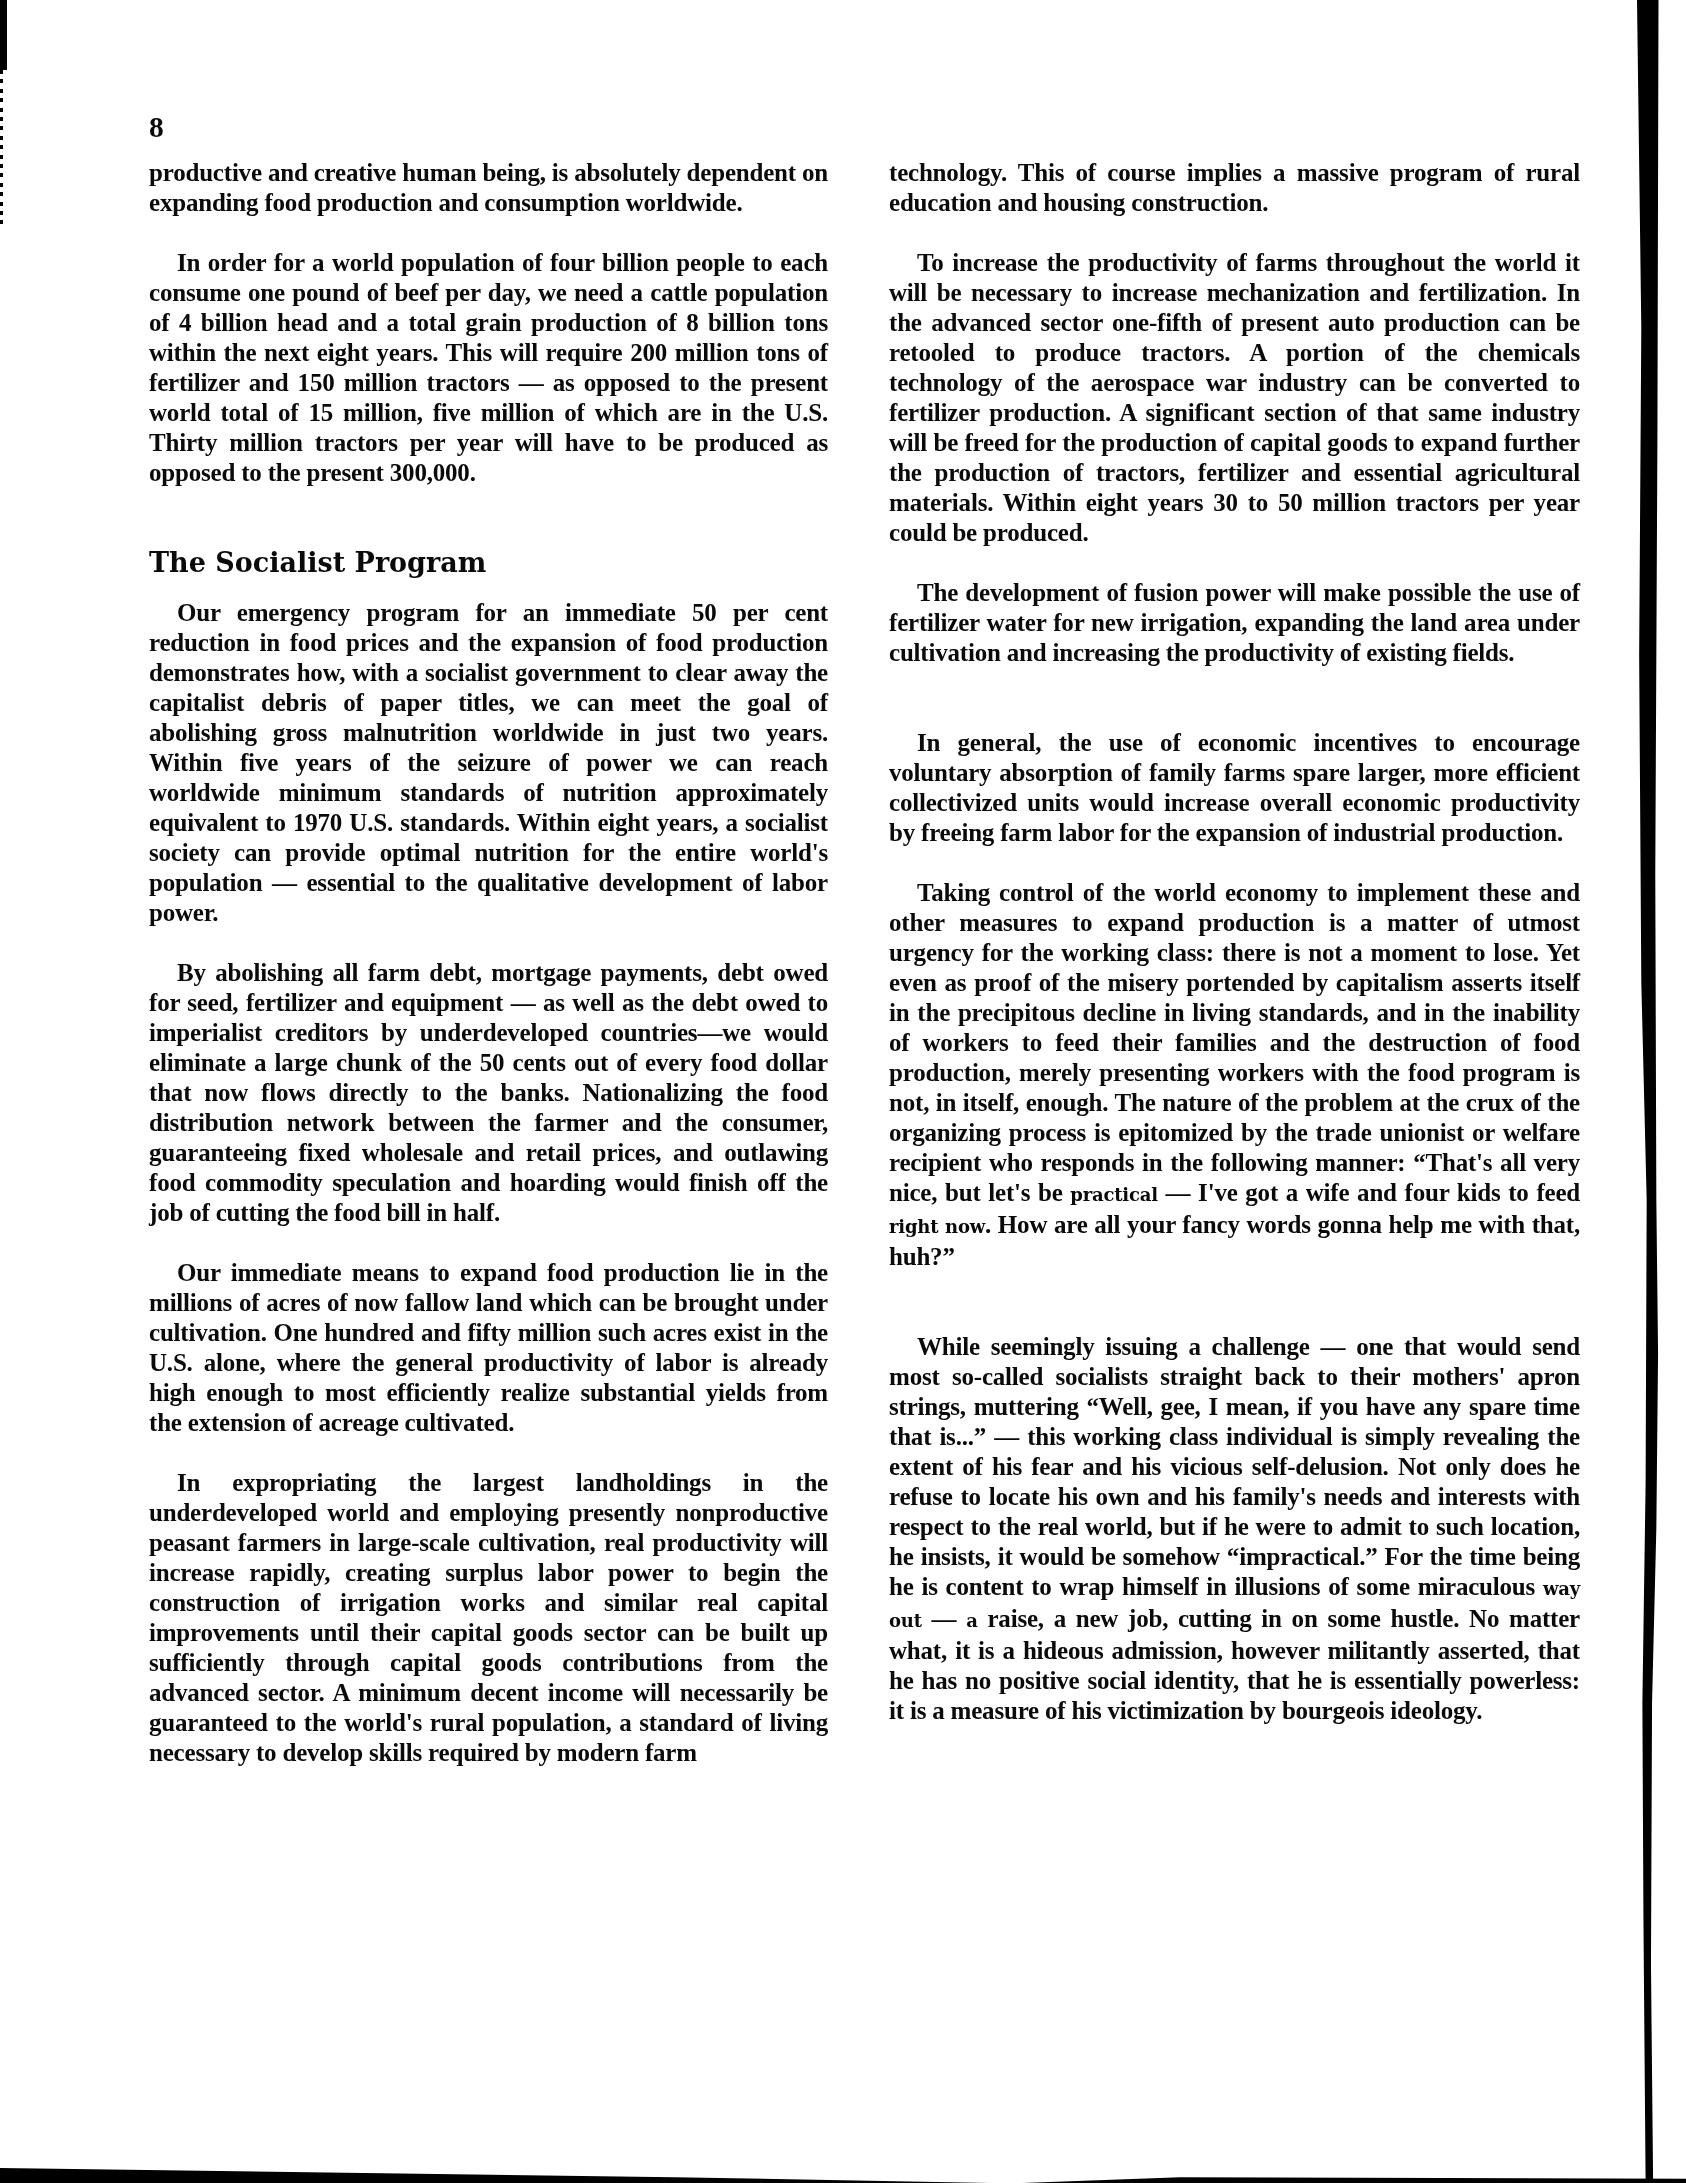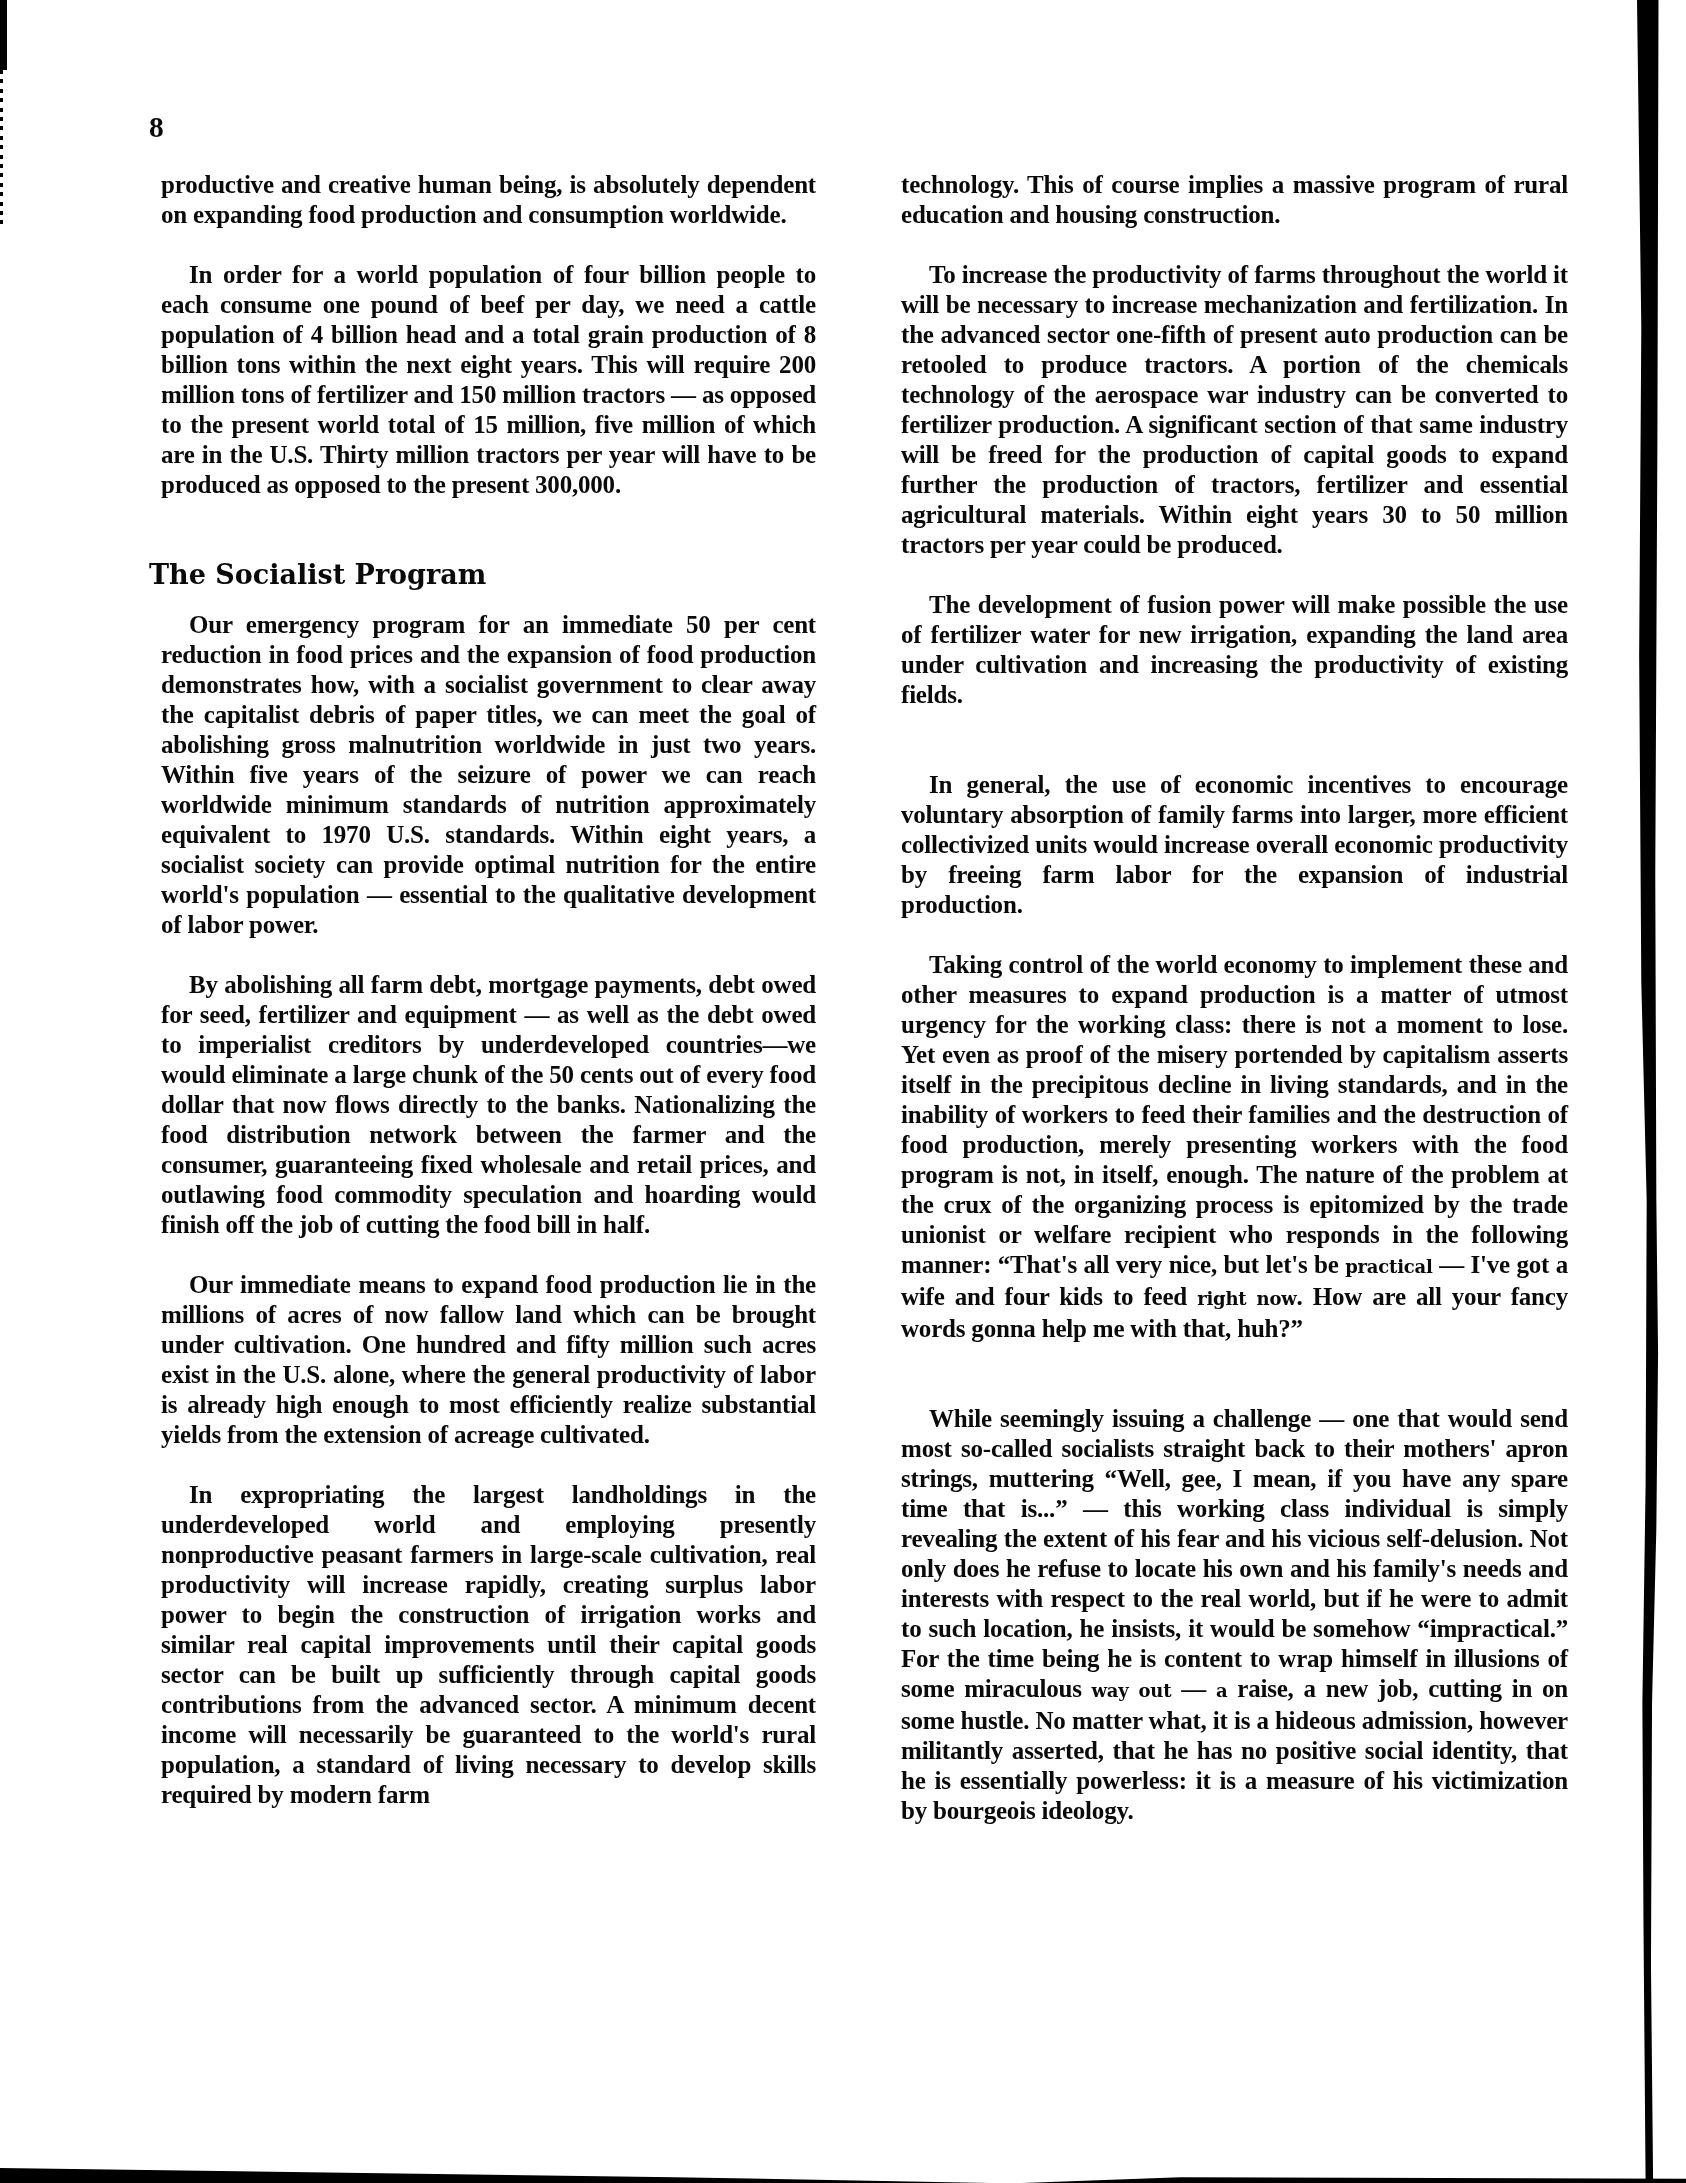--- a/index.html
+++ b/index.html
@@ -14,21 +14,21 @@
     font-size: 29.5px; font-weight: bold; line-height: 29.5px;
   }
   .column {
     position: absolute; top: 158px;
     font-size: 25px; line-height: 30px; font-weight: bold;
     text-align: justify; letter-spacing: -0.2px;
     transform-origin: top left;
   }
   .col-left  { left: 149px; width: 679px; }
   .col-right { left: 889px; width: 691px; }
-  .para { margin: 12px; }
+  .para { margin: 0; }
   .para.indent { text-indent: 28px; }
   .para + .para { margin-top: 30px; }
   .gap-lg { margin-top: 60px !important; }
   .heading {
     font-size: 27px; font-weight: 900; margin: 0; letter-spacing: 0px;
     font-family: "DejaVu Serif", serif;
   }
   .heading + .para { margin-top: 20px; font-family: Liberation Serif, serif; }
   .em { font-family: "DejaVu Serif", serif; font-weight: 900; font-size: 18px; }
   
@@ -67,18 +67,18 @@
     <p class="para indent">Our emergency program for an immediate 50 per cent reduction in food prices and the expansion of food production demonstrates how, with a socialist government to clear away the capitalist debris of paper titles, we can meet the goal of abolishing gross malnutrition worldwide in just two years. Within five years of the seizure of power we can reach worldwide minimum standards of nutrition approximately equivalent to 1970 U.S. standards. Within eight years, a socialist society can provide optimal nutrition for the entire world's population — essential to the qualitative development of labor power.</p>
     <p class="para indent">By abolishing all farm debt, mortgage payments, debt owed for seed, fertilizer and equipment — as well as the debt owed to imperialist creditors by underdeveloped countries—we would eliminate a large chunk of the 50 cents out of every food dollar that now flows directly to the banks. Nationalizing the food distribution network between the farmer and the consumer, guaranteeing fixed wholesale and retail prices, and outlawing food commodity speculation and hoarding would finish off the job of cutting the food bill in half.</p>
     <p class="para indent">Our immediate means to expand food production lie in the millions of acres of now fallow land which can be brought under cultivation. One hundred and fifty million such acres exist in the U.S. alone, where the general productivity of labor is already high enough to most efficiently realize substantial yields from the extension of acreage cultivated.</p>
     <p class="para indent">In expropriating the largest landholdings in the underdeveloped world and employing presently nonproductive peasant farmers in large-scale cultivation, real productivity will increase rapidly, creating surplus labor power to begin the construction of irrigation works and similar real capital improvements until their capital goods sector can be built up sufficiently through capital goods contributions from the advanced sector. A minimum decent income will necessarily be guaranteed to the world's rural population, a standard of living necessary to develop skills required by modern farm</p>
   </div>
 
   <div class="column col-right">
     <p class="para">technology. This of course implies a massive program of rural education and housing construction.</p>
     <p class="para indent">To increase the productivity of farms throughout the world it will be necessary to increase mechanization and fertilization. In the advanced sector one-fifth of present auto production can be retooled to produce tractors. A portion of the chemicals technology of the aerospace war industry can be converted to fertilizer production. A significant section of that same industry will be freed for the production of capital goods to expand further the production of tractors, fertilizer and essential agricultural materials. Within eight years 30 to 50 million tractors per year could be produced.</p>
     <p class="para indent">The development of fusion power will make possible the use of fertilizer water for new irrigation, expanding the land area under cultivation and increasing the productivity of existing fields.</p>
-    <p class="para indent gap-lg">In general, the use of economic incentives to encourage voluntary absorption of family farms into larger, more efficient collectivized units would increase overall economic productivity by freeing farm labor for the expansion of industrial production.</p>
+    <p class="para indent gap-lg">In general, the use of economic incentives to encourage voluntary absorption of family farms spare larger, more efficient collectivized units would increase overall economic productivity by freeing farm labor for the expansion of industrial production.</p>
     <p class="para indent"><span>Taking control of the world economy to implement these and other measures to expand production is a matter of utmost urgency for the working class: there is not a moment to lose. Yet even as proof of the misery portended by capitalism asserts itself in the precipitous decline in living standards, and in the inability of workers to feed their families and the destruction of food production, merely presenting workers with the food program is not, in itself, enough. The nature of the problem at the crux of the organizing process is epitomized by the trade unionist or welfare recipient who responds in the following manner: “That's all very nice, but let's be </span><span class="em">practical</span><span> — I've got a wife and four kids to feed </span><span class="em">right now</span><span>. How are all your fancy words gonna help me with that, huh?”</span></p>
     <p class="para indent gap-lg"><span>While seemingly issuing a challenge — one that would send most so-called socialists straight back to their mothers' apron strings, muttering “Well, gee, I mean, if you have any spare time that is...” — this working class individual is simply revealing the extent of his fear and his vicious self-delusion. Not only does he refuse to locate his own and his family's needs and interests with respect to the real world, but if he were to admit to such location, he insists, it would be somehow “impractical.” For the time being he is content to wrap himself in illusions of some miraculous </span><span class="em">way out</span><span> — </span><span class="em">a</span><span> raise, a new job, cutting in on some hustle. No matter what, it is a hideous admission, however militantly asserted, that he has no positive social identity, that he is essentially powerless: it is a measure of his victimization by bourgeois ideology.</span></p>
   </div>
 </div>
 
 
 </body></html>

